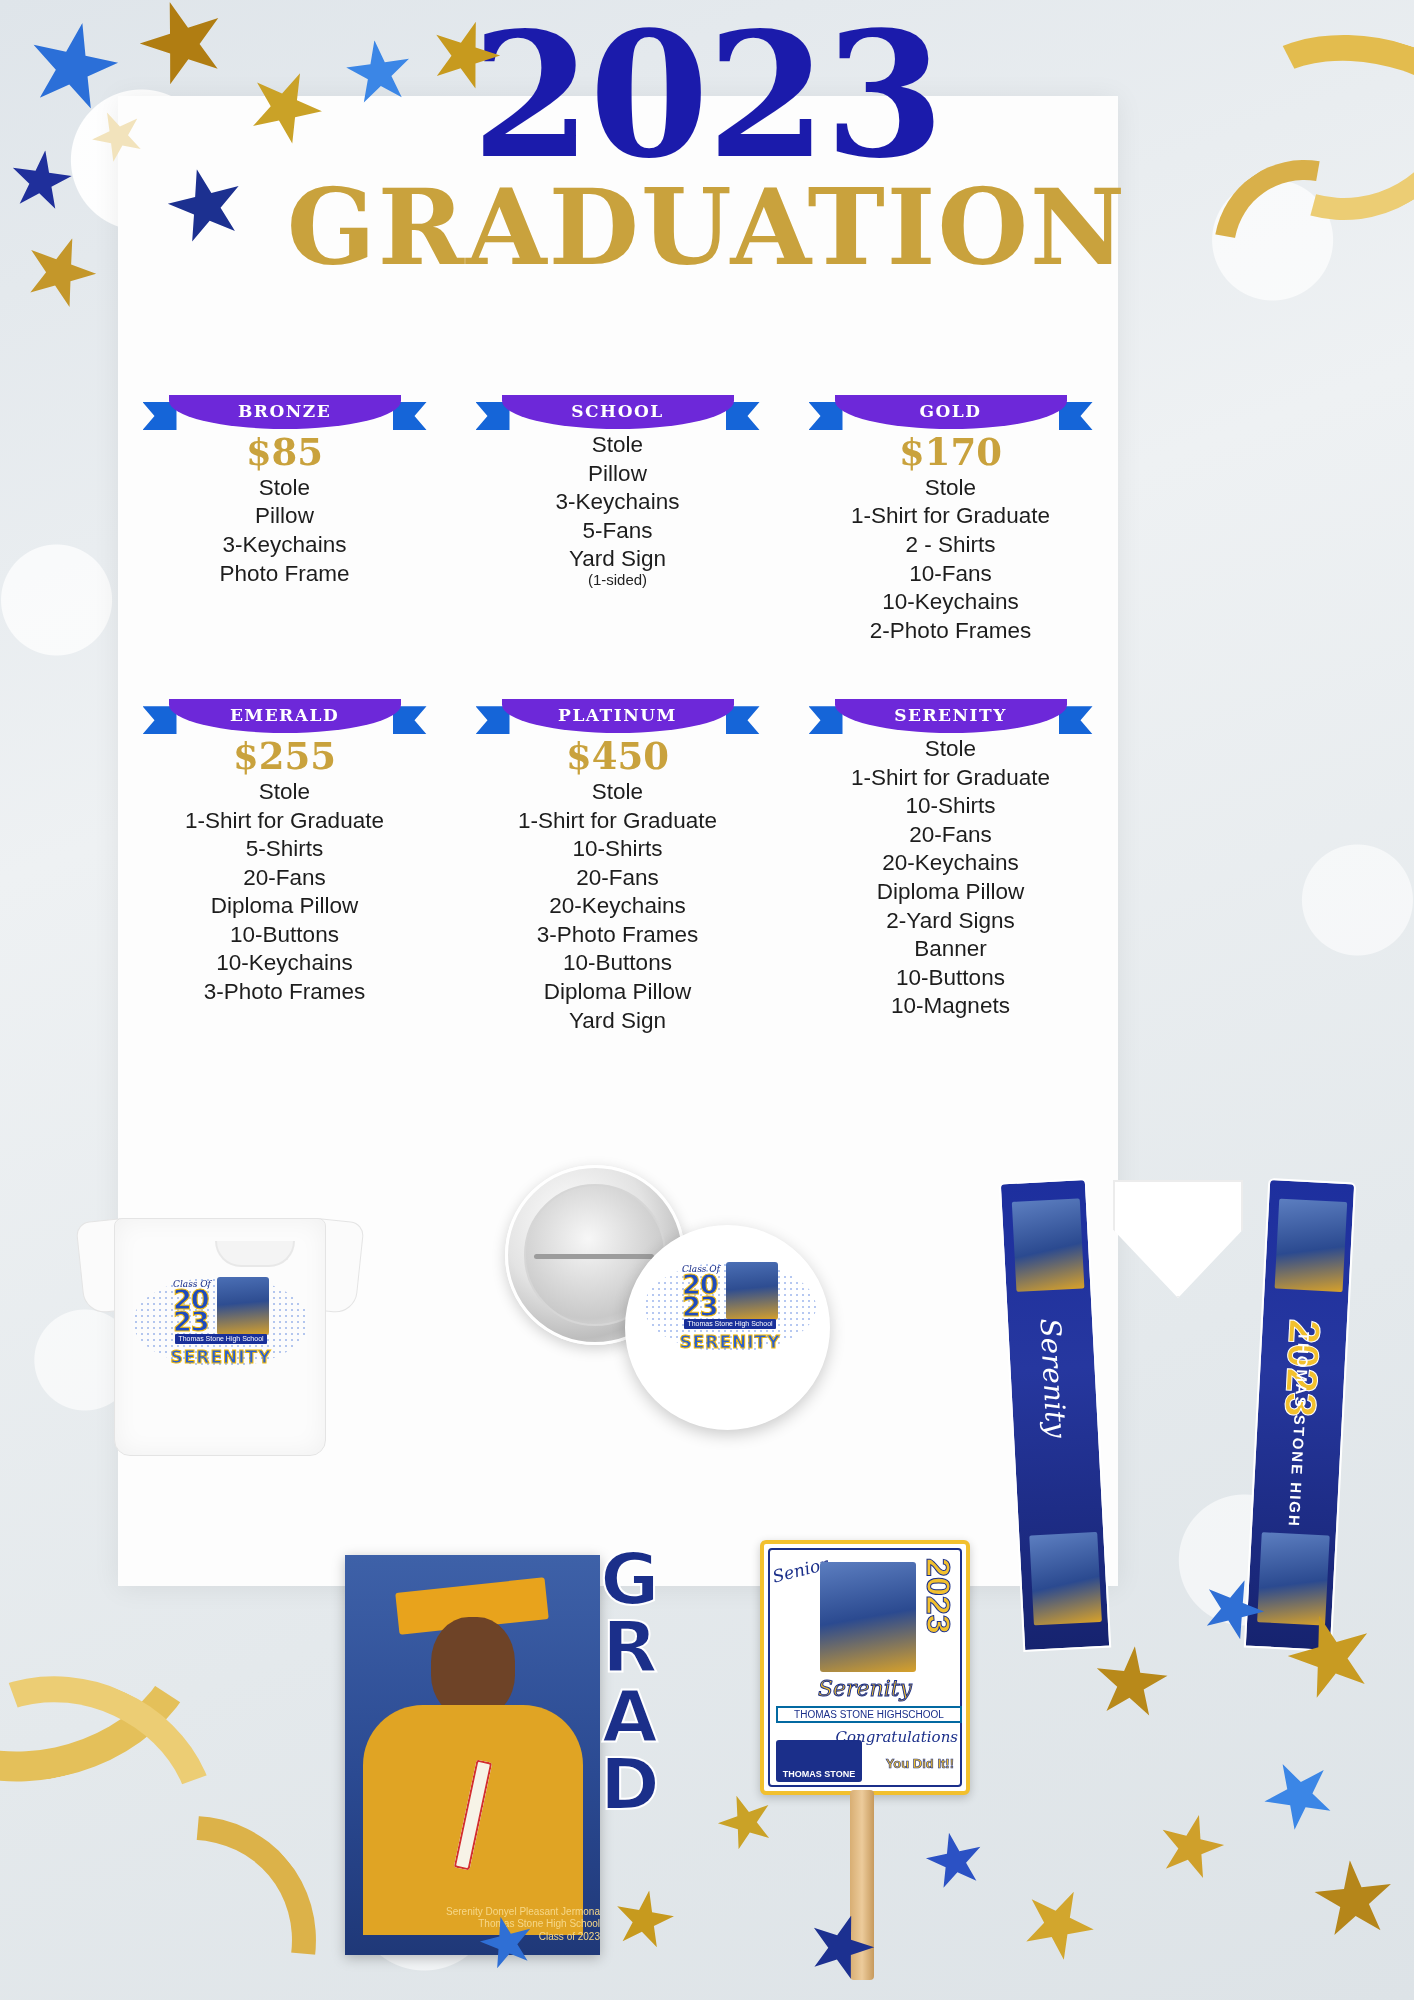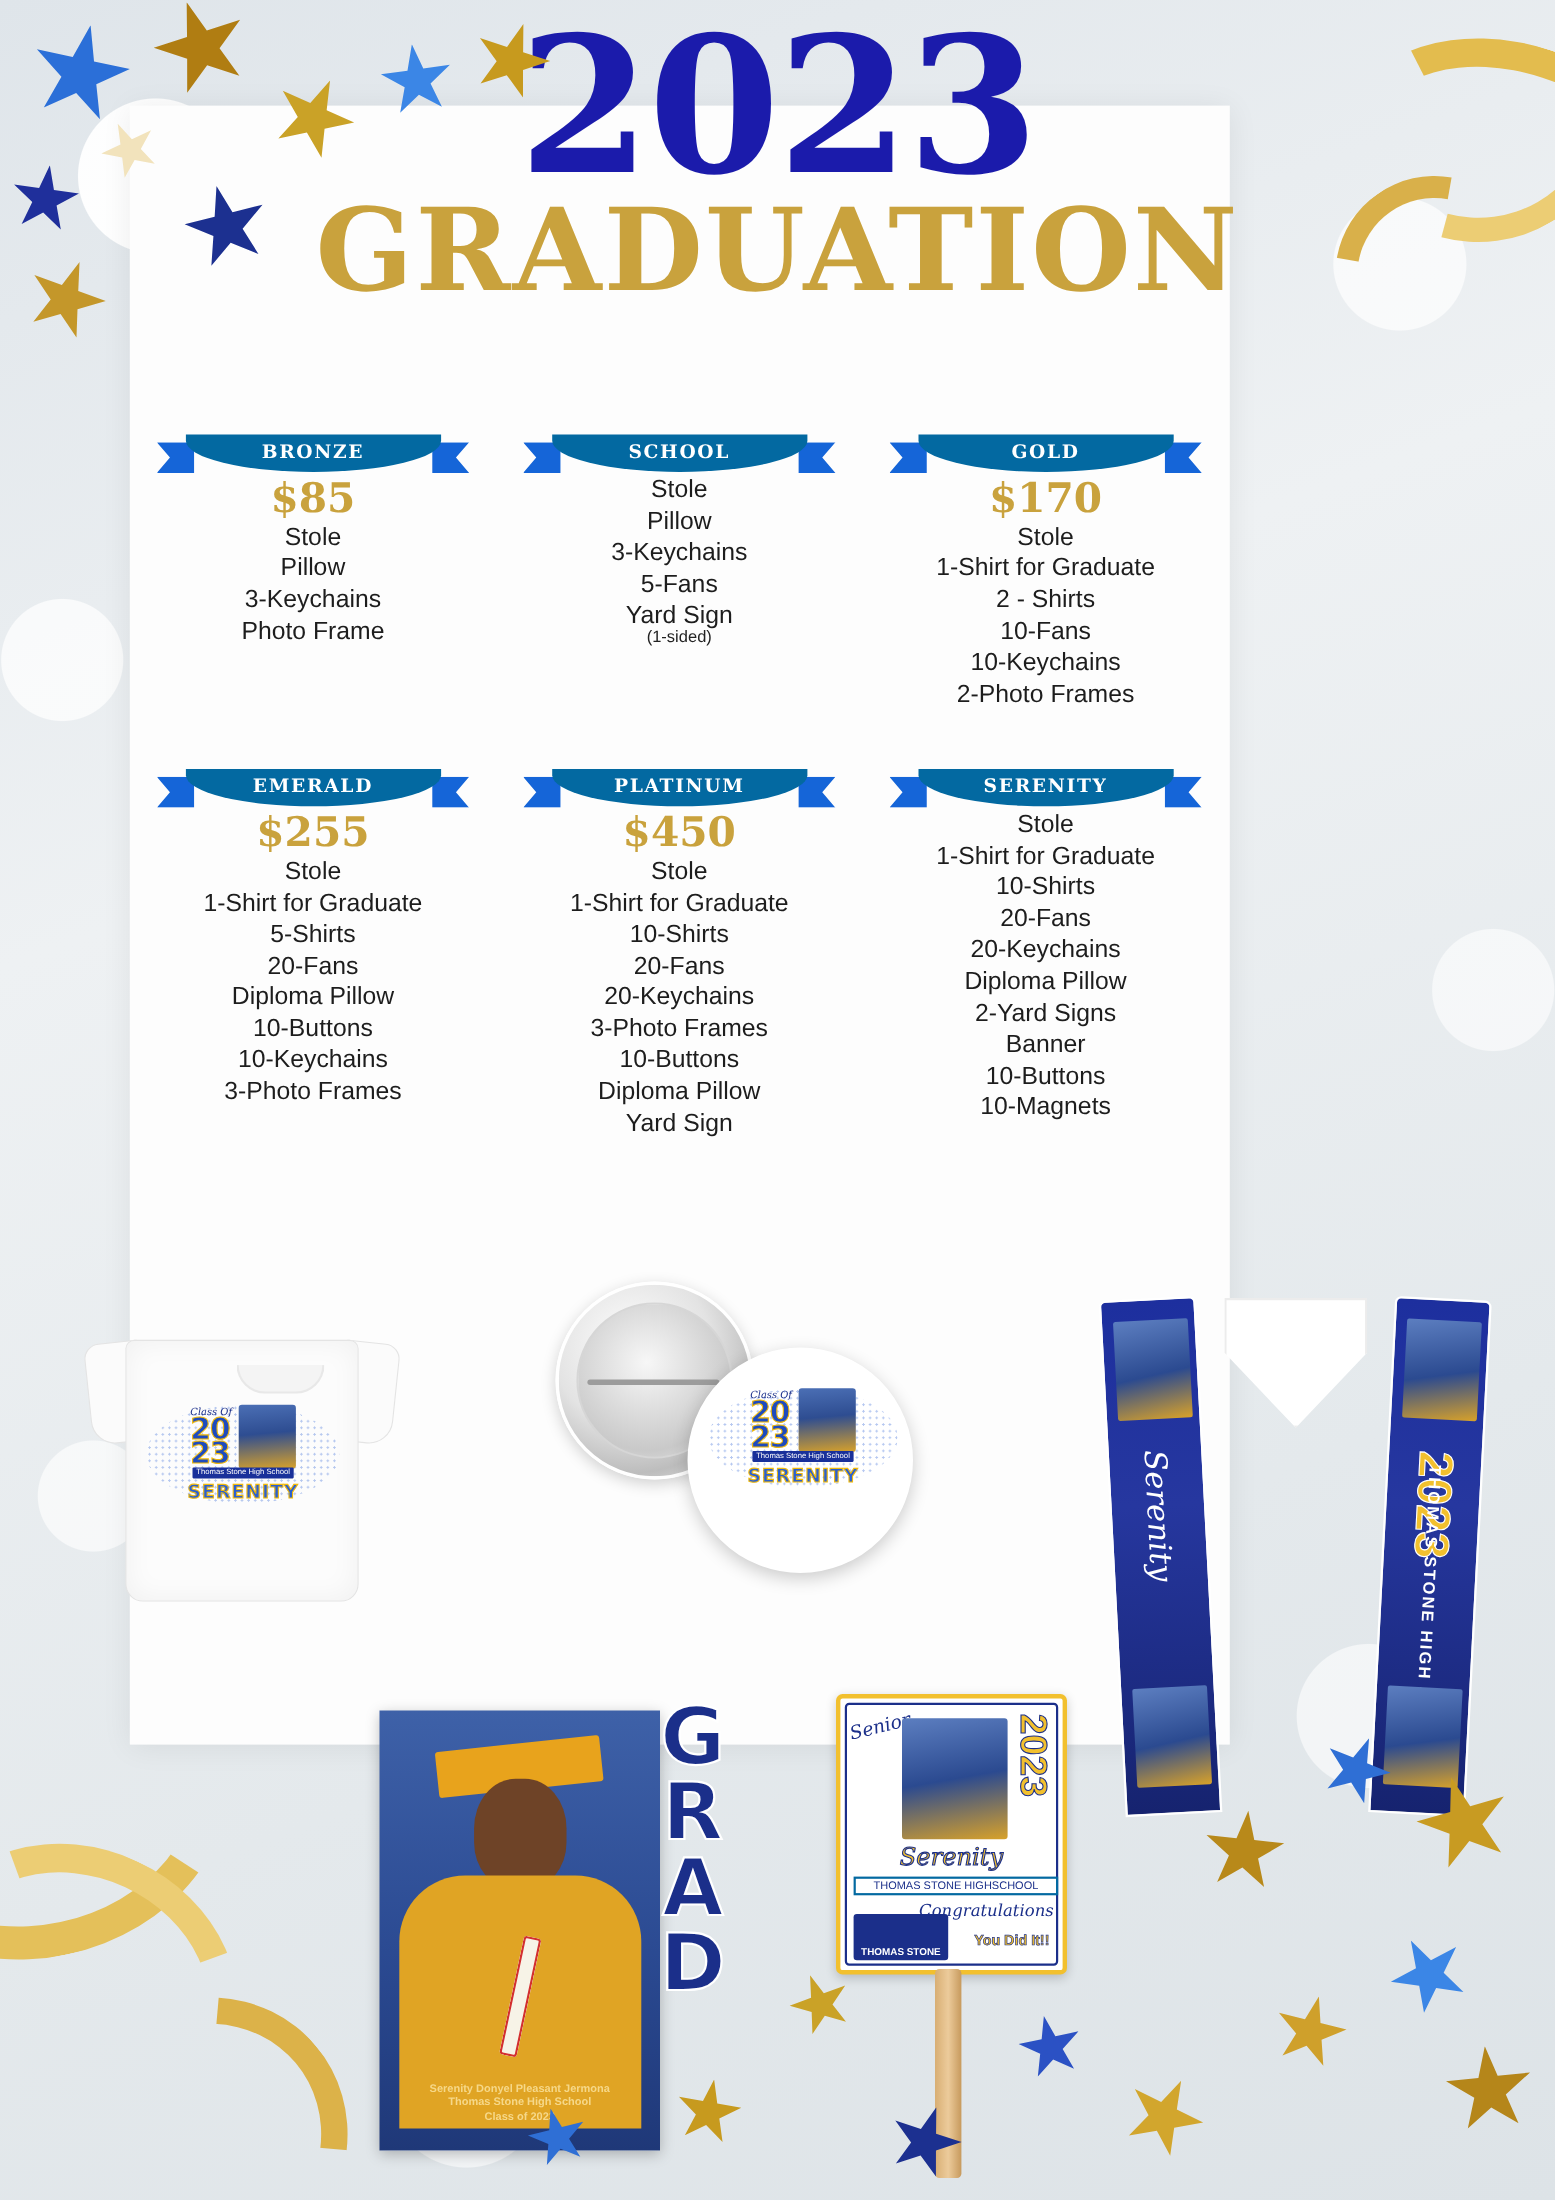--- a/index.html
+++ b/index.html
@@ -96,21 +96,21 @@
     width: 34px;
     height: 28px;
     background: #1565d8;
   }
   .ribbon .tail-l { left: -26px; clip-path: polygon(0 0, 100% 0, 100% 100%, 0 100%, 12px 50%); }
   .ribbon .tail-r { right: -26px; clip-path: polygon(0 0, 100% 0, calc(100% - 12px) 50%, 100% 100%, 0 100%); }
   .ribbon .body {
     position: absolute;
     left: 0; top: 0;
     width: 232px; height: 34px;
-    background: #0369a1;
+    background: #6d28d9;
     border-radius: 0 0 60% 60% / 0 0 34px 34px;
     display: flex;
     align-items: center;
     justify-content: center;
   }
   .ribbon .body span {
     font-family: "DejaVu Serif", serif;
     font-weight: bold;
     font-size: 17px;
     letter-spacing: 1.5px;
@@ -307,22 +307,22 @@
   #gradphoto .gown {
     position: absolute; left: 18px; top: 150px; width: 220px; height: 230px;
     background: #e0a424; border-radius: 60px 60px 0 0;
   }
   #gradphoto .diploma {
     position: absolute; left: 120px; top: 205px; width: 16px; height: 110px;
     background: #f7f3e7; transform: rotate(12deg); border-radius: 3px;
     box-shadow: 0 0 0 2px #d32f2f inset;
   }
   #gradphoto .caption {
-    position: absolute; left: 0; bottom: 24px; width: 100%;
-    text-align: center; color: #f6d889; font-size: 10px; line-height: 1.25; font-weight: bold;
+    position: absolute; left: 0; bottom: 12px; width: 100%;
+    text-align: right; color: #f6d889; font-size: 10px; line-height: 1.25;
   }
   #gradword-vert {
     position: absolute; left: 600px; top: 1545px;
     font-family: "DejaVu Sans", sans-serif;
     font-weight: bold;
     font-size: 72px;
     line-height: 0.95;
     color: #1b2f8a;
     -webkit-text-stroke: 2px #ffffff;
     text-align: center;

